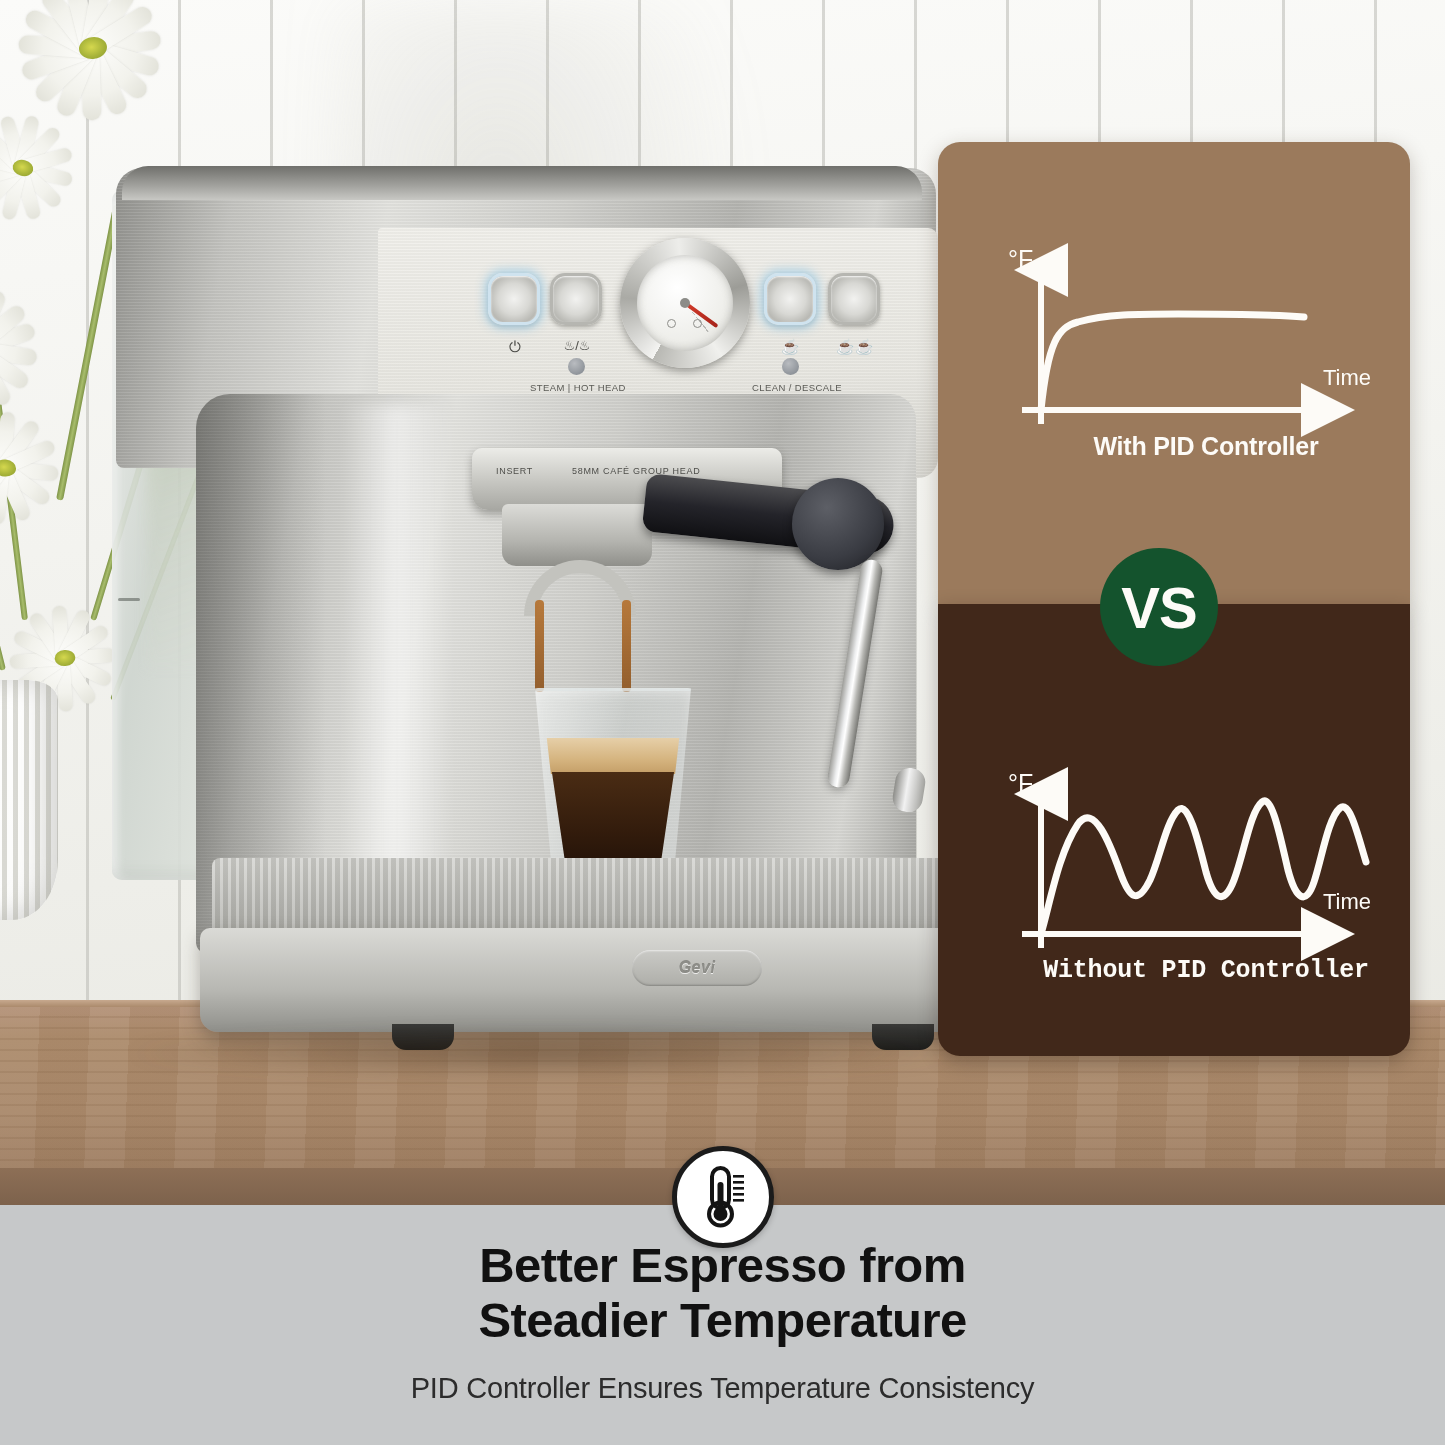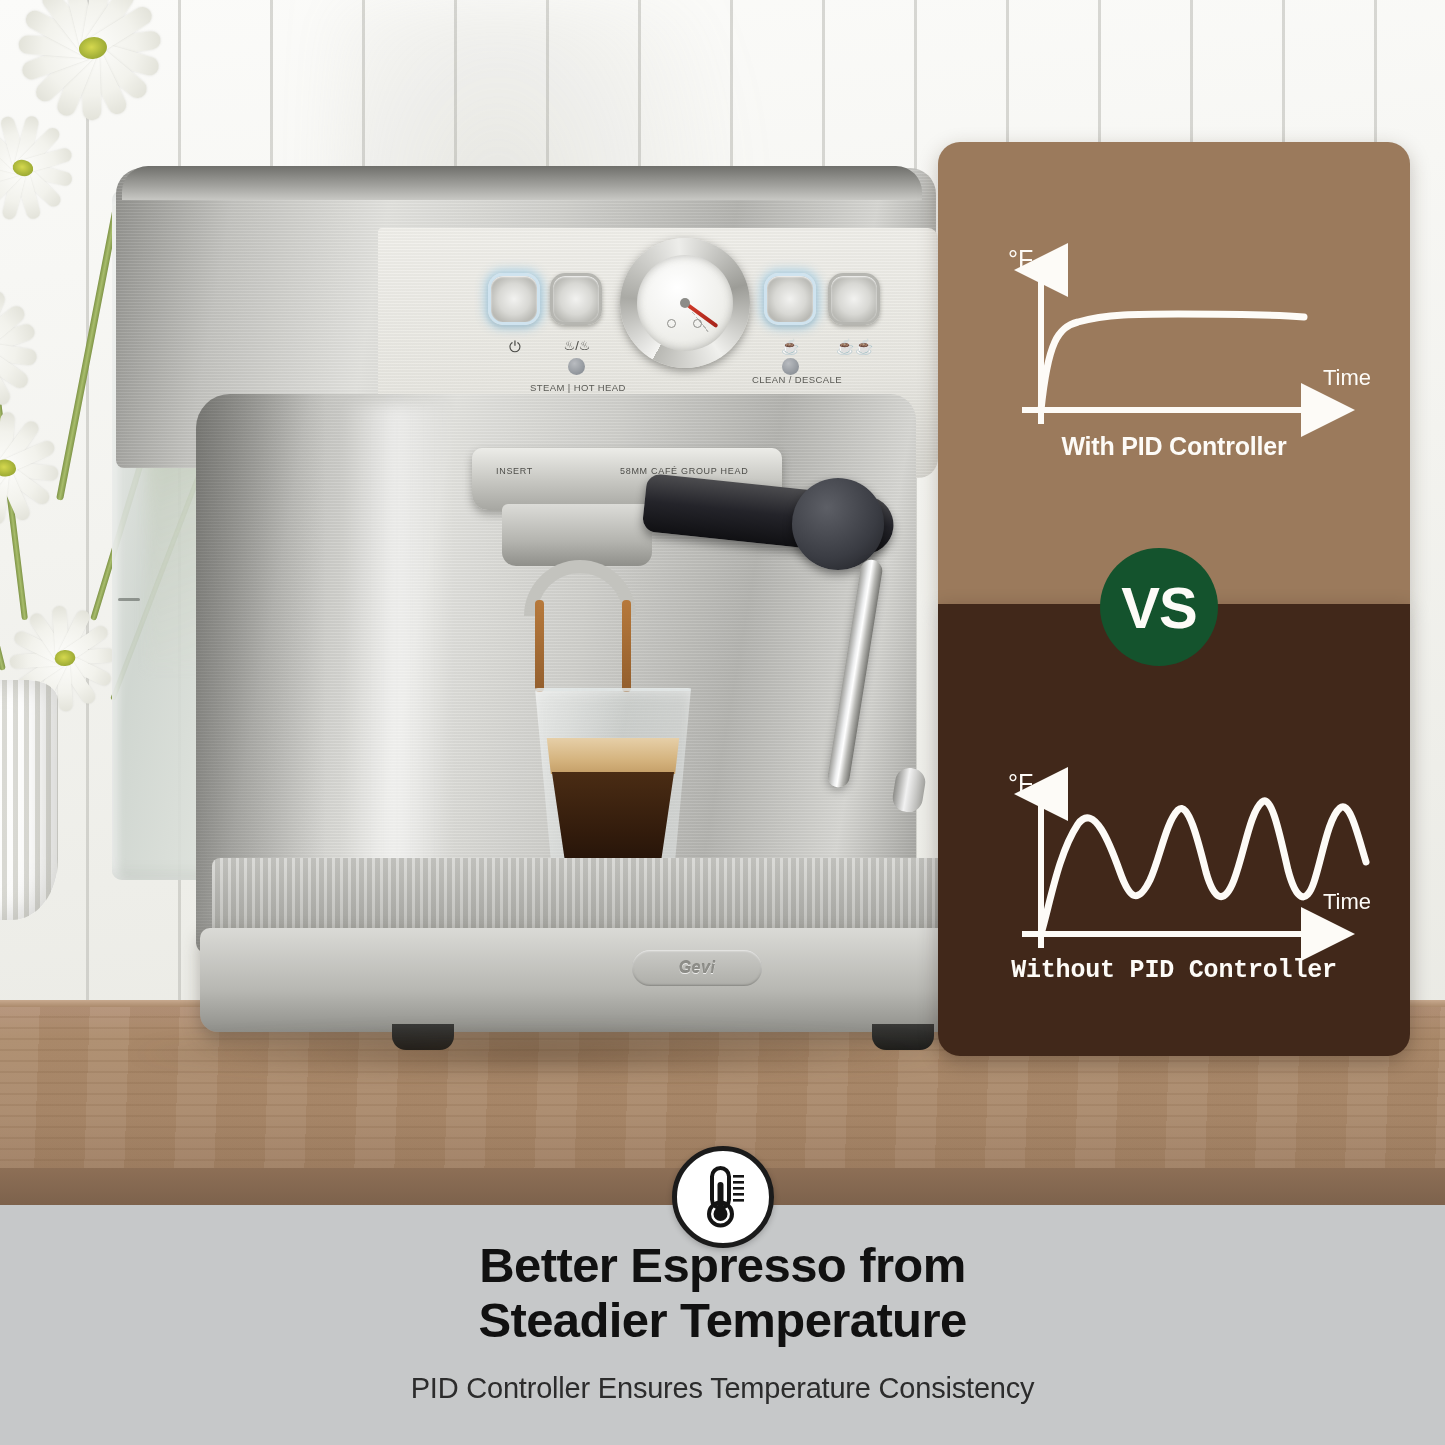--- a/index.html
+++ b/index.html
@@ -294,21 +294,21 @@
     display:flex; align-items:center; justify-content:center; z-index:5;
   }
   .vs-text {
     color:#fdfbf7; font-size:58px; font-weight:bold; letter-spacing:-1px;
     font-family:"Liberation Sans", sans-serif;
   }
 
   .chart-wrap { position:absolute; left:0; top:0; width:472px; height:100%; }
   .chart-caption {
     position:absolute; width:472px; text-align:center;
-    color:#fdfbf7; font-size:25px; font-weight:bold; letter-spacing:-.2px;
+    color:#fdfbf7; font-size:25px; font-weight:bold; letter-spacing:-.2px;margin-left:32px;
   }
 
   
   .band {
     position:absolute; left:0; top:1205px; width:1445px; height:240px;
     background:#c6c8c9;
   }
   .therm-badge {
     position:absolute; left:672px; top:1146px; width:102px; height:102px;
     border-radius:50%; background:#ffffff; border:5px solid #1b1b1b;
@@ -437,42 +437,42 @@
       <span class="btn-ico" style="left:393px; top:170px;">⏻</span>
 
       <div class="btn" style="left:458px; top:105px;"></div>
       <span class="btn-ico" style="left:455px; top:170px; font-size:13px;">♨/♨</span>
       <div class="lamp" style="left:476px; top:190px;"></div>
       <span class="panel-lbl" style="left:438px; top:214px;">STEAM | HOT HEAD</span>
 
       <div class="btn lit" style="left:672px; top:105px;"></div>
       <span class="btn-ico" style="left:669px; top:170px;">☕</span>
       <div class="lamp" style="left:690px; top:190px;"></div>
-      <span class="panel-lbl" style="left:660px; top:206px;">CLEAN / DESCALE</span>
+      <span class="panel-lbl" style="left:660px; top:214px;">CLEAN / DESCALE</span>
 
       <div class="btn" style="left:736px; top:105px;"></div>
       <span class="btn-ico" style="left:733px; top:170px;">☕☕</span>
 
       <div class="gauge">
         <div class="gauge-face">
           <div class="gauge-scale"></div>
           <div class="needle"></div>
           <div class="needle-hub"></div>
           <div class="gauge-dot" style="left:30px; top:64px;"></div>
           <div class="gauge-dot" style="left:56px; top:64px;"></div>
         </div>
       </div>
 
       <div class="body-main brushed"></div>
       <div class="body-shadowL"></div>
       <div class="body-hl"></div>
 
       <div class="grouphead"></div>
       <span class="gh-text" style="left:404px; top:298px;">INSERT</span>
-      <span class="gh-text" style="left:528px; top:298px;">58MM CAFÉ GROUP HEAD</span>
+      <span class="gh-text" style="left:480px; top:298px;">58MM CAFÉ GROUP HEAD</span>
 
       <div class="portafilter"></div>
       <div class="handle"></div>
       <div class="handle-cap"></div>
       <div class="spout"></div>
       <div class="pour" style="left:443px; top:432px;"></div>
       <div class="pour" style="left:530px; top:432px;"></div>
 
       <div class="wand"></div>
       <div class="wand-tip"></div>

